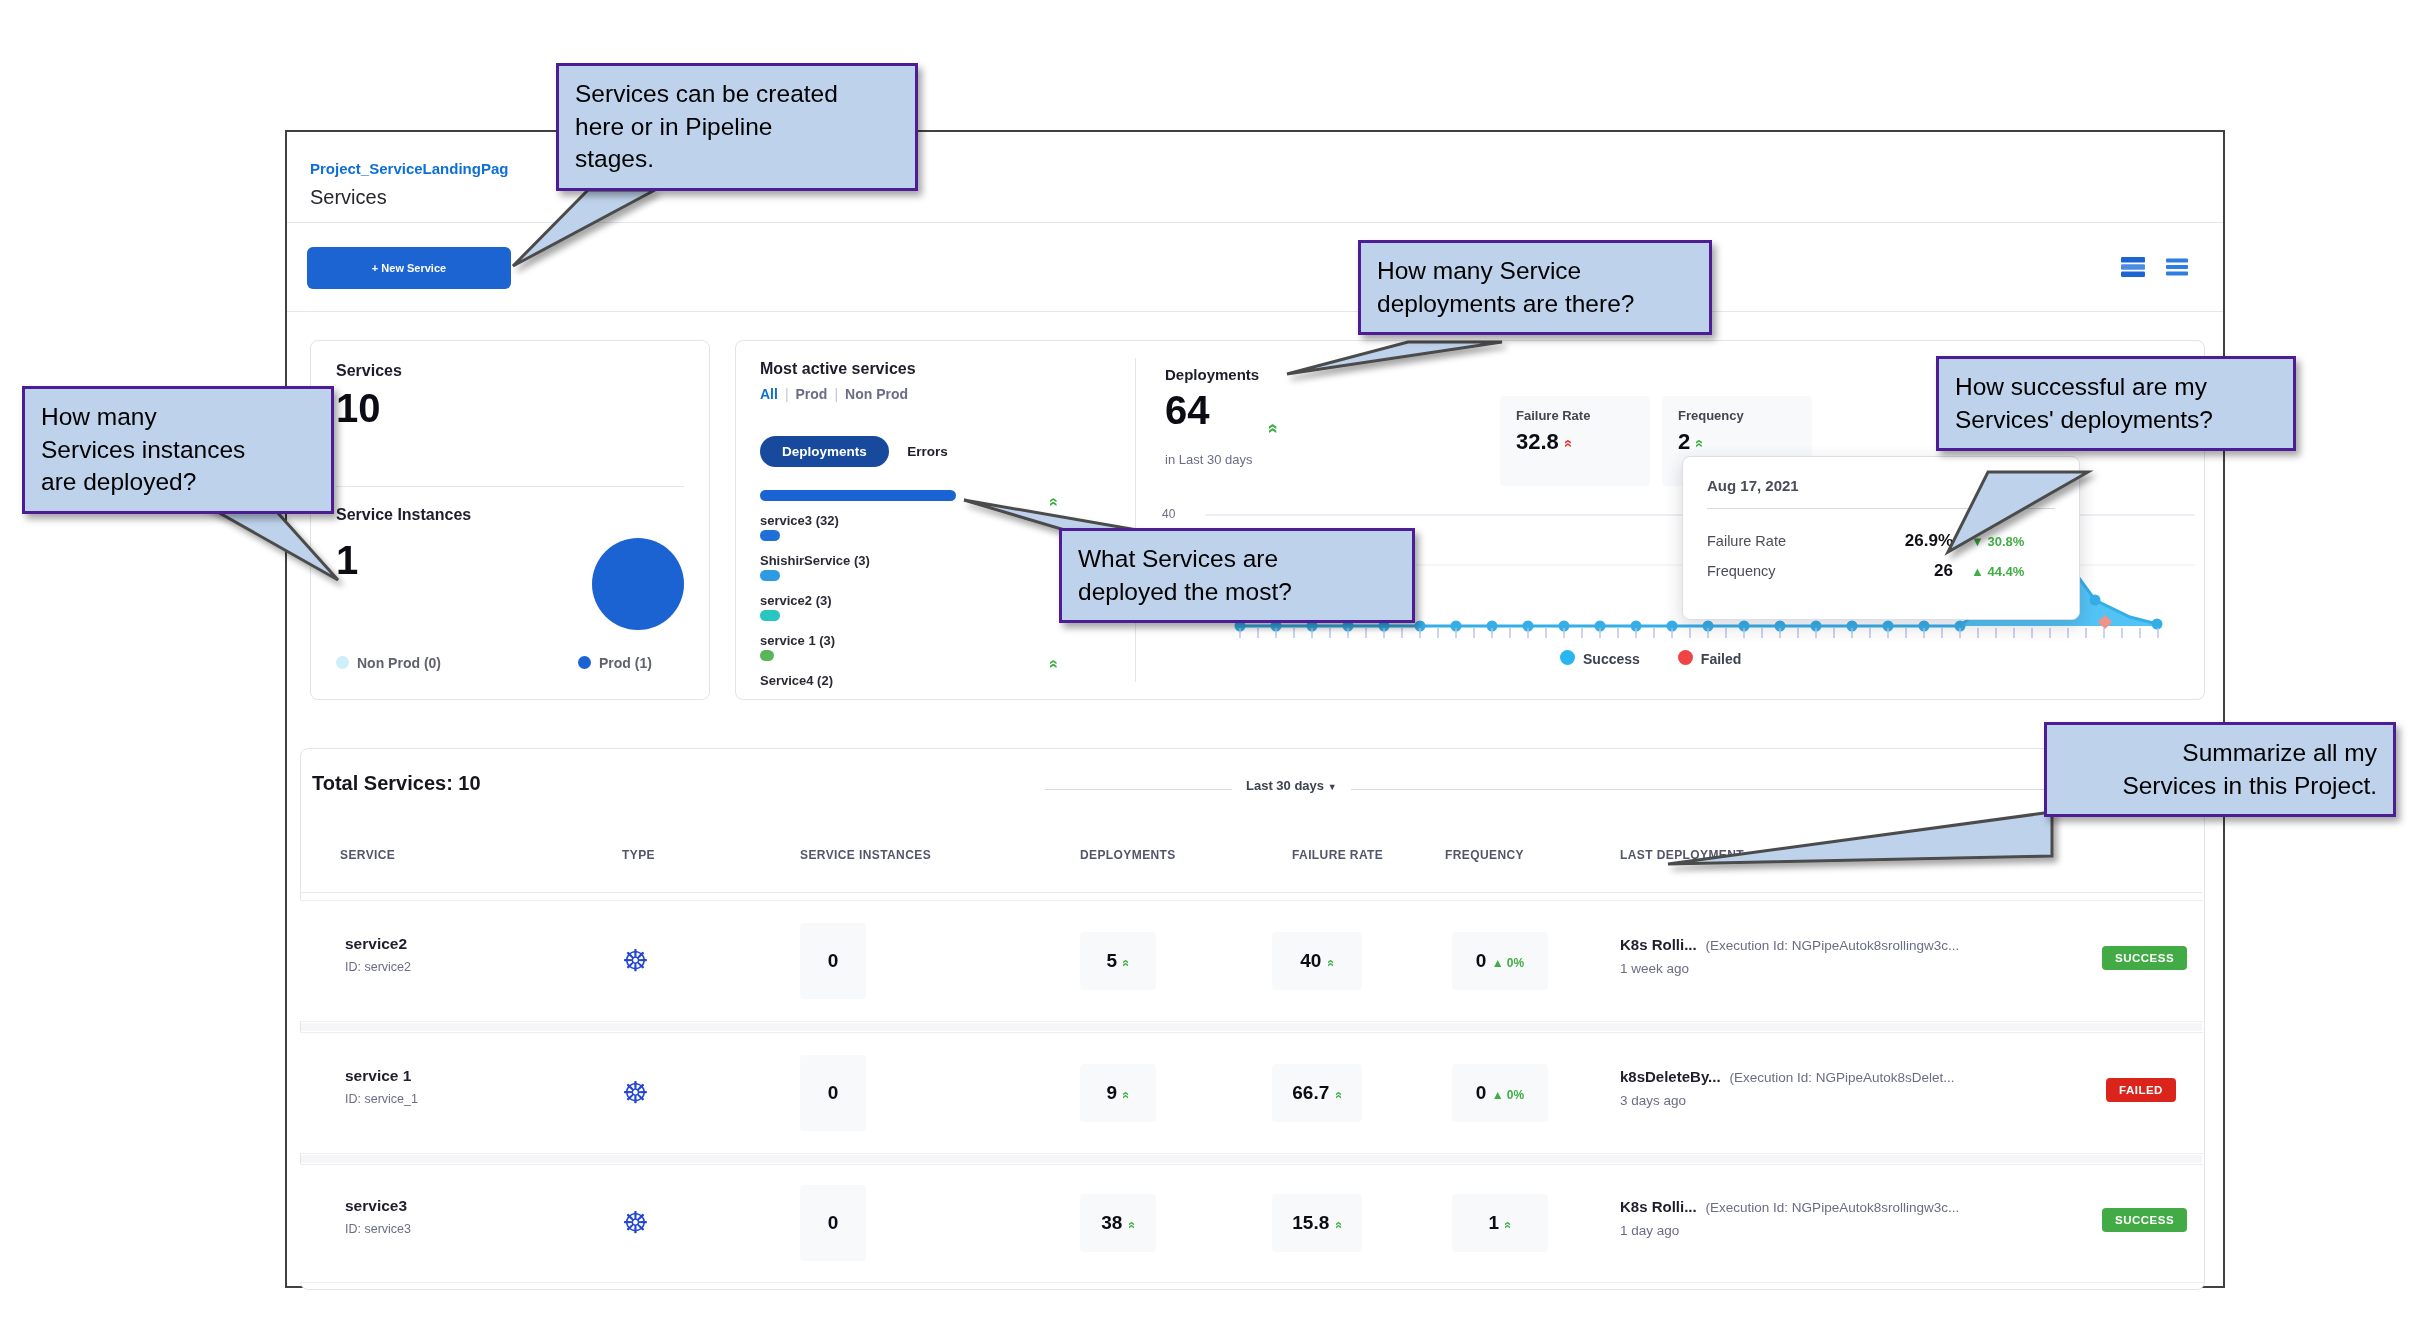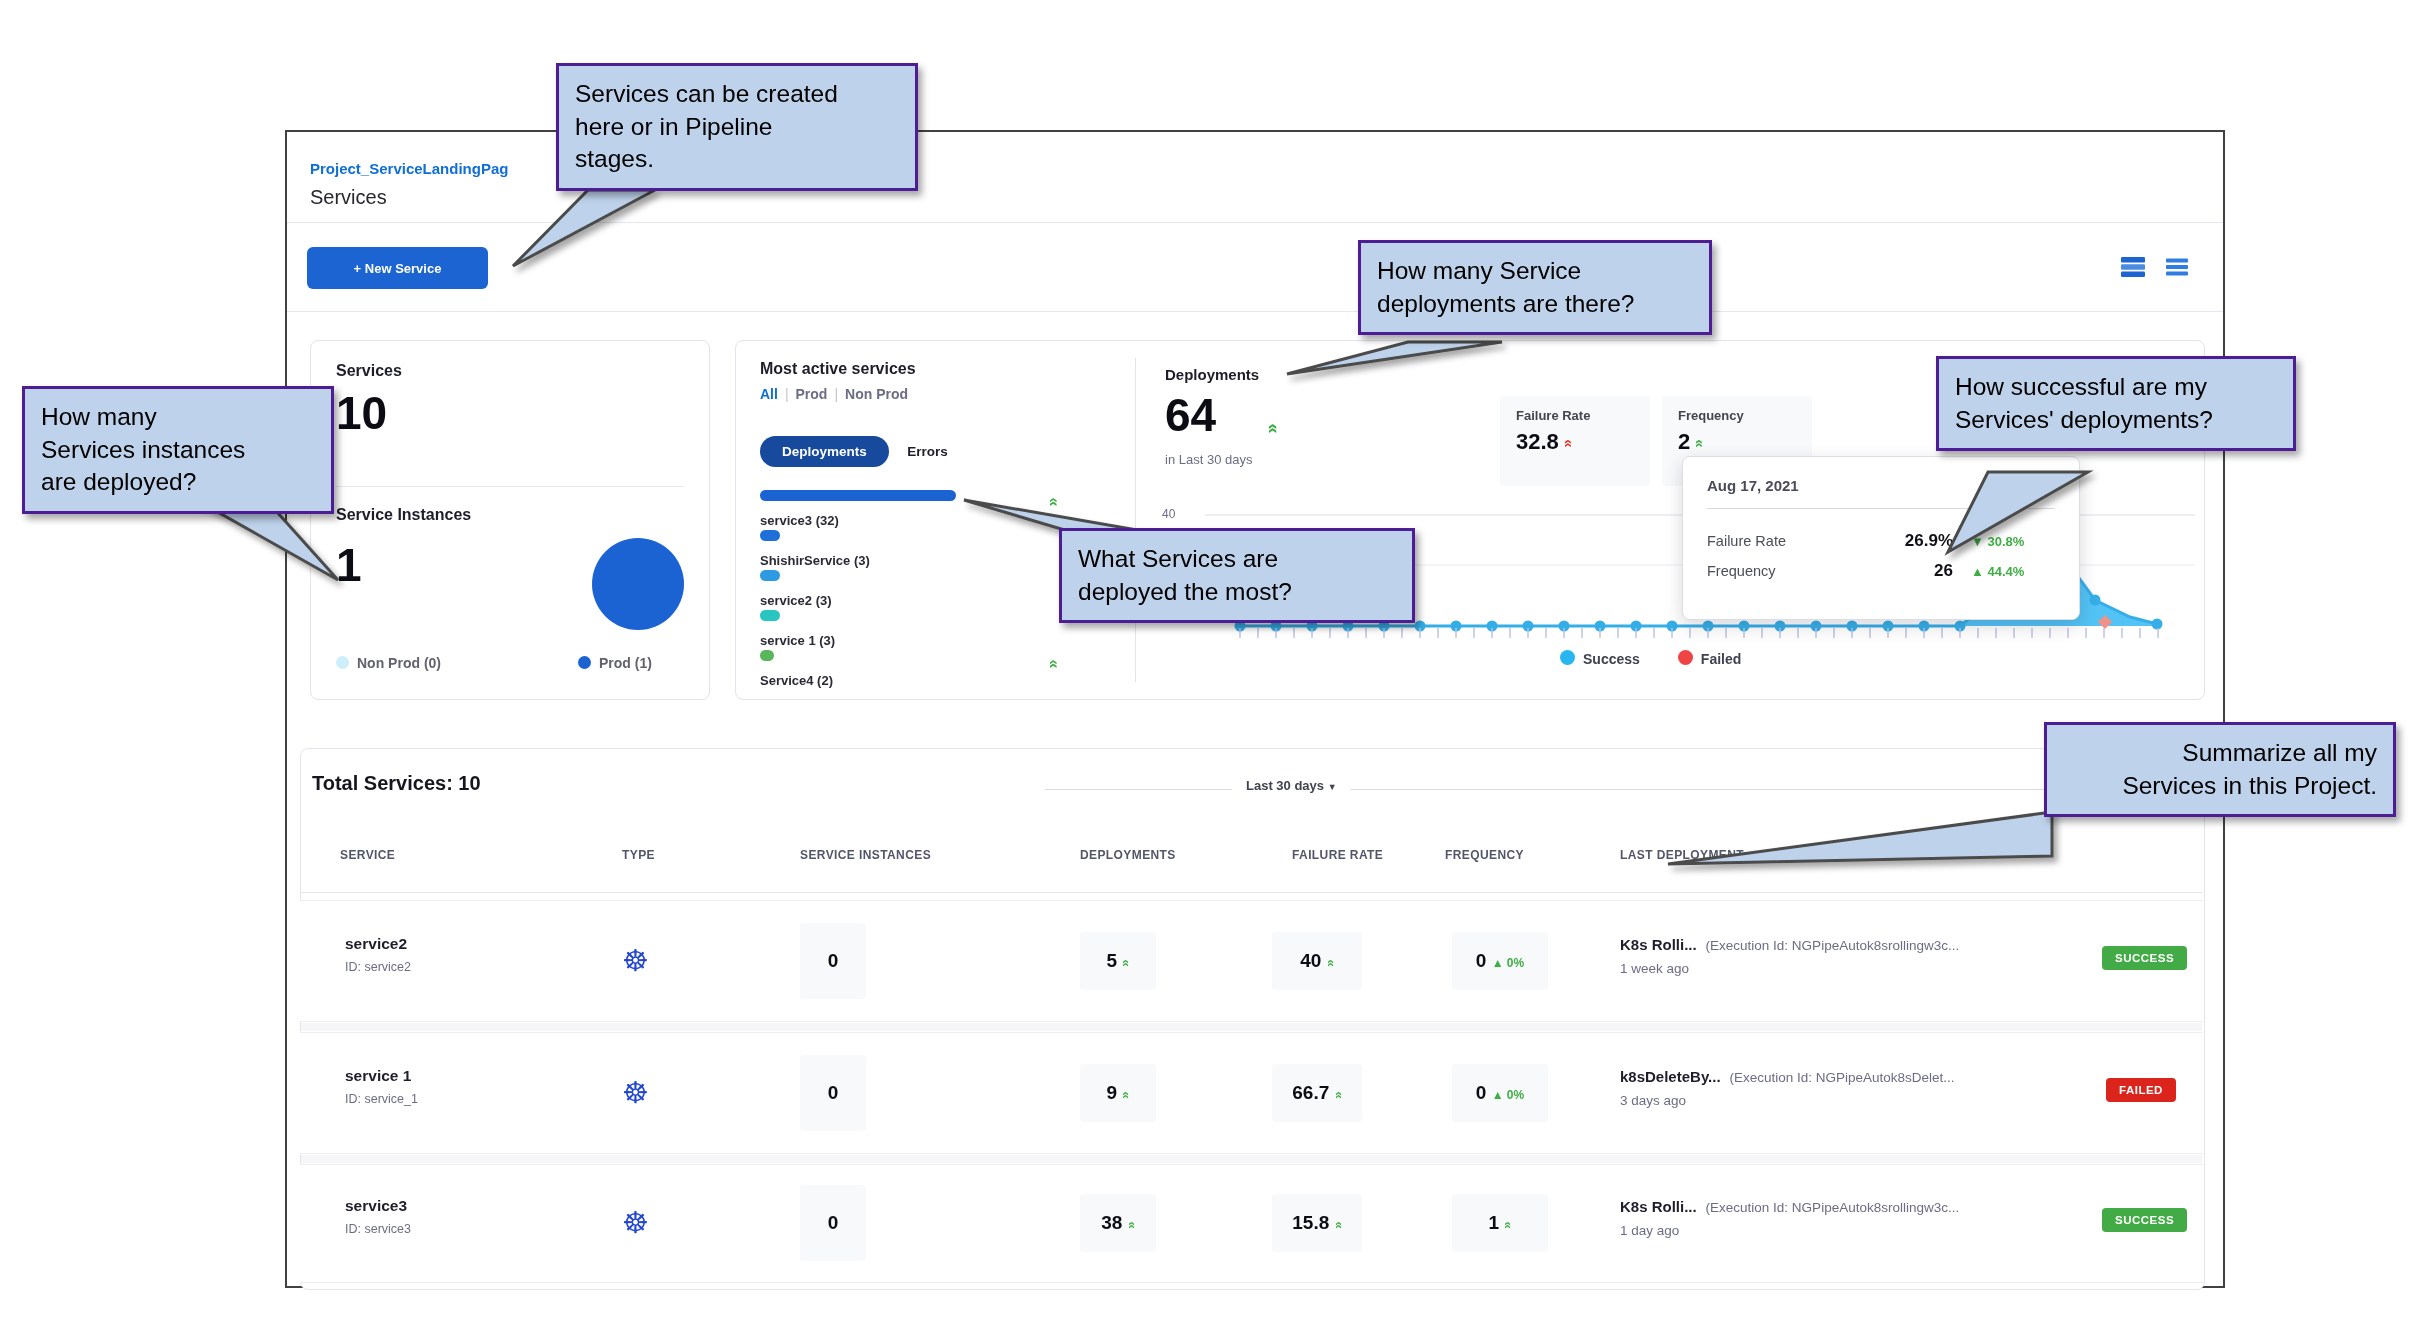--- a/index.html
+++ b/index.html
@@ -7,30 +7,30 @@
     font-family:"Liberation Sans", sans-serif; color:#1e1e2d; }
   .abs { position:absolute; }
 
   
   .window { left:285px; top:130px; width:1940px; height:1158px; background:#fff;
     border:2px solid #414141; z-index:1; }
   .hdr-link { left:310px; top:160px; font-size:15px; font-weight:700; color:#0f6fd7; z-index:2; }
   .hdr-title { left:310px; top:186px; font-size:20px; font-weight:500; color:#26262e; z-index:2; }
   .divider { background:#e6e6ee; height:1px; z-index:2; }
 
-  .btn-primary { left:307px; top:247px; width:181px; height:42px; background:#1b64d2; color:#fff;
-    border:none; border-radius:6px; font-size:13px; font-weight:600; cursor:pointer; z-index:2;
+  .btn-primary { left:307px; top:247px; width:204px; height:42px; background:#1b64d2; color:#fff;
+    border:none; border-radius:6px; font-size:11px; font-weight:600; cursor:pointer; z-index:2;
     font-family:"Liberation Sans", sans-serif; }
   .view-icons { left:2120px; top:256px; z-index:2; display:flex; gap:18px; }
 
   .card { background:#fff; border:1px solid #e3e3ec; border-radius:8px; z-index:2; }
 
   
   .card-label { font-size:16px; font-weight:700; color:#1d1d2b; }
-  .big-num { font-size:46px; font-weight:700; color:#0c0c14; }
+  .big-num { font-size:40px; font-weight:700; color:#0c0c14; }
   .legend-dot { display:inline-block; width:13px; height:13px; border-radius:50%; margin-right:8px; vertical-align:-1px; }
   .legend-txt { font-size:14px; font-weight:600; color:#60626e; }
 
   
   .filters { font-size:14px; font-weight:600; color:#6b6d85; }
   .filters .on { color:#0b72d0; }
   .filters .sep { color:#c3c5d2; padding:0 7px; font-weight:400; }
   .pill { display:inline-block; background:#17499c; color:#fff; border-radius:17px;
     padding:8px 22px; font-size:13.5px; font-weight:700; cursor:pointer; }
   .pill-off { display:inline-block; color:#1d1d2b; font-size:13.5px; font-weight:700; padding:8px 14px; cursor:pointer; }

